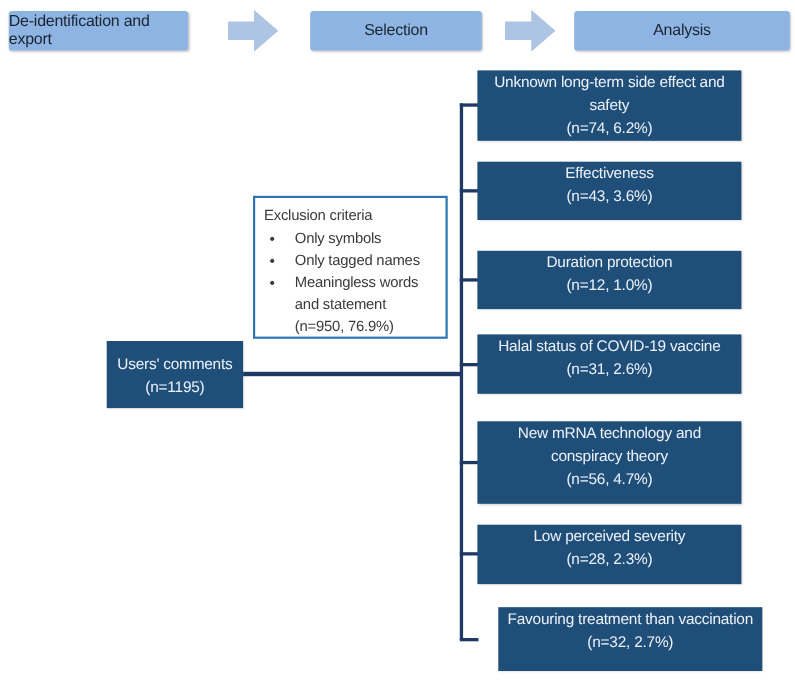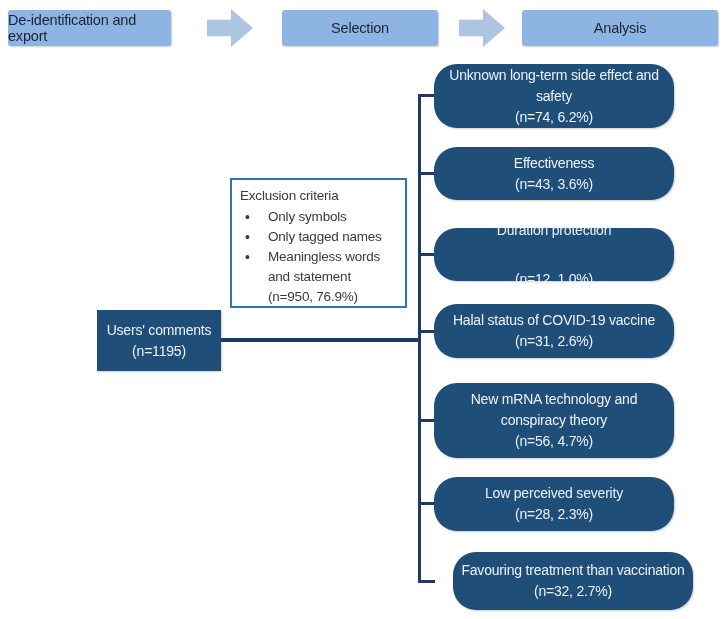--- a/index.html
+++ b/index.html
@@ -60,24 +60,24 @@
   
   .line{position:absolute;background:var(--connector);}
   .main-line{left:221px;top:338px;width:199px;height:4px;}
   .v-line{left:418px;top:94px;width:3px;height:488px;}
   .stub{left:418px;width:17px;height:3px;}
 
   
   .category{
     position:absolute;left:434px;width:240px;
     background:var(--dark-fill);color:var(--dark-text);
-    display:flex;flex-direction:column;align-items:center;justify-content:center;
+    display:flex;flex-direction:column;align-items:center;
     text-align:center;font-size:14px;line-height:21px;
     box-shadow:1px 1px 2px rgba(110,110,110,.35);
-    padding:0 6px;box-sizing:border-box;border-radius:23px;
+    padding:0 6px;box-sizing:border-box;
   }
 </style>
 </head>
 <body>
 
 <div class="canvas">
 
   <div class="step step1">
     <span>De-identification and export</span>
   </div>
@@ -116,21 +116,21 @@
   <div class="line stub" style="top:580px;"></div>
 
   <div class="category" style="top:64px;height:64px;">
     <span>Unknown long-term side effect and safety</span>
     <span>(n=74, 6.2%)</span>
   </div>
   <div class="category" style="top:147px;height:53px;">
     <span>Effectiveness</span>
     <span>(n=43, 3.6%)</span>
   </div>
-  <div class="category" style="top:228px;height:53px;gap:28px;">
+  <div class="category" style="top:228px;height:53px;">
     <span>Duration protection</span>
     <span>(n=12, 1.0%)</span>
   </div>
   <div class="category" style="top:304px;height:54px;">
     <span>Halal status of COVID-19 vaccine</span>
     <span>(n=31, 2.6%)</span>
   </div>
   <div class="category" style="top:383px;height:75px;">
     <span>New mRNA technology and conspiracy theory</span>
     <span>(n=56, 4.7%)</span>

